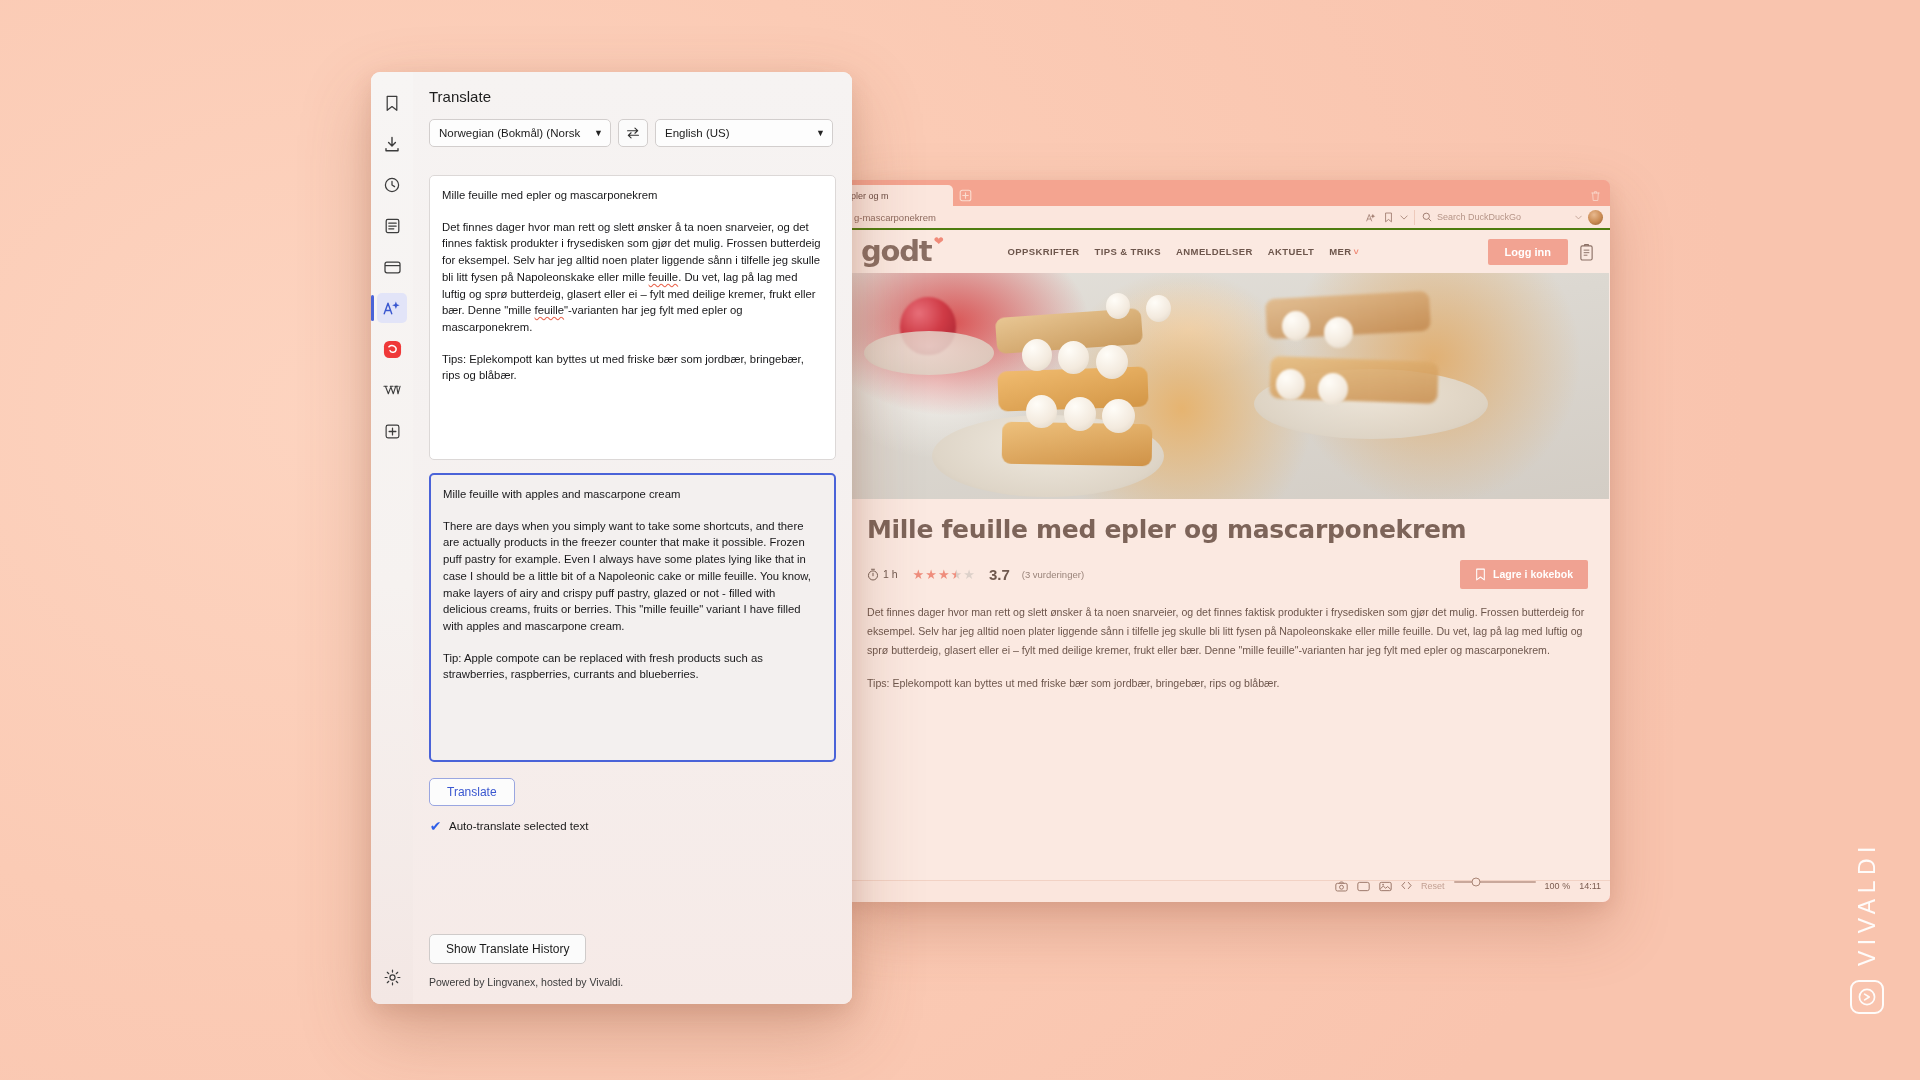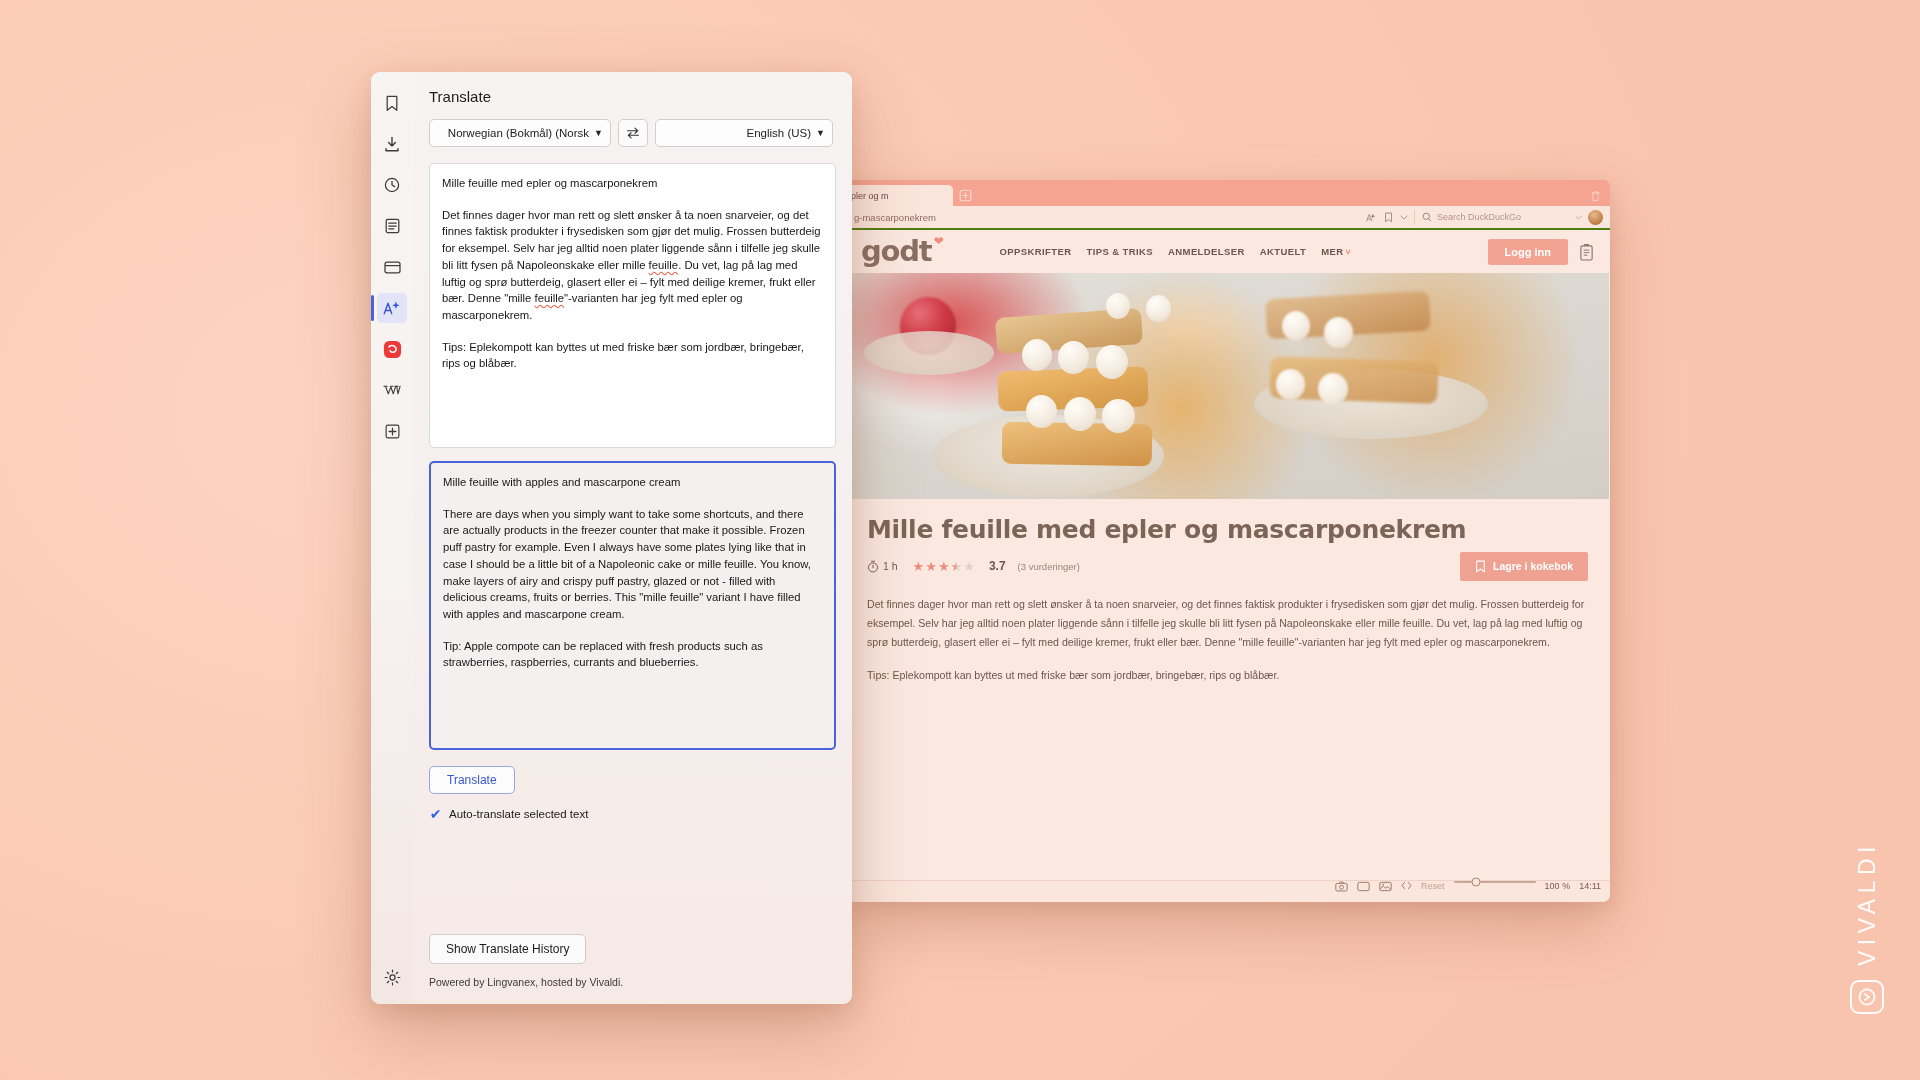--- a/index.html
+++ b/index.html
@@ -109,21 +109,21 @@
   .page {
     height: calc(100% - 26px - 24px - 22px);
     background: #fbe9e1;
     overflow: hidden;
   }
   .site-header {
     height: 43px;
     display: flex; align-items: center;
     padding: 0 16px;
     background: #fbe9e1;
-    gap: 4px;
+    gap: 12px;
   }
   .logo {
     font-family: "DejaVu Sans", sans-serif;
     font-size: 29px; font-weight: 700;
     color: #8a6f64; letter-spacing: -1.2px;
     position: relative;
     line-height: 1;
   }
   .logo-heart {
     position: absolute; top: -2px; right: -11px;
@@ -187,33 +187,33 @@
   .recipe-body { padding: 17px 22px 0 22px; }
   .recipe-title {
     font-family: "DejaVu Sans", sans-serif;
     font-size: 25px; font-weight: 700;
     color: #7d6459;
     letter-spacing: -.3px;
     line-height: 1.1;
   }
   .meta-row {
     display: flex; align-items: center;
-    margin-top: 8px; gap: 9px;
+    margin-top: 16px; gap: 9px;
   }
   .meta-time { display: flex; align-items: center; gap: 4px; font-size: 10.5px; color: #6f584e; }
   .stars { display: flex; gap: 1px; font-size: 13px; line-height: 1; margin-left: 6px; }
   .star-full { color: #ef8d7c; }
   .star-half {
     color: #d9cdc6;
     background: linear-gradient(90deg, #ef8d7c 50%, #d9cdc6 50%);
     -webkit-background-clip: text; background-clip: text;
     -webkit-text-fill-color: transparent;
   }
   .star-empty { color: #ddd1ca; }
-  .rating-num { font-size: 12px; font-weight: 700; color: #6f584e; margin-left: 5px; }
+  .rating-num { font-size: 15px; font-weight: 700; color: #6f584e; margin-left: 5px; }
   .rating-count { font-size: 9.5px; color: #9a847a; margin-left: 3px; }
   .btn-cookbook {
     margin-left: auto;
     background: #f0a292; color: #fff;
     font-size: 10.5px; font-weight: 700;
     padding: 8px 15px; border-radius: 2px; border: none;
     display: flex; align-items: center; gap: 7px;
     cursor: pointer;
     font-family: "Liberation Sans", sans-serif;
   }
@@ -298,21 +298,21 @@
   .panel-body {
     flex: 1;
     padding: 14px 16px 0 16px;
     display: flex; flex-direction: column;
     background: linear-gradient(180deg, #f6f3f2 0%, #f5f1f0 40%, #f6eae7 100%);
   }
   .panel-title {
     font-size: 15px; color: #1e1e1e;
     margin-bottom: 14px; margin-top: 2px;
   }
-  .lang-row { display: flex; align-items: center; gap: 7px; margin-bottom: 16px; text-align: right; }
+  .lang-row { display: flex; align-items: center; gap: 7px; margin-bottom: 28px; }
   .lang-select {
     height: 28px;
     background: #fdfdfd;
     border: 1px solid #d2cecd;
     border-radius: 5px;
     display: flex; align-items: center;
     padding: 0 7px 0 9px;
     font-size: 11.5px; color: #1c1c1c;
     cursor: pointer;
     white-space: nowrap; overflow: hidden;

